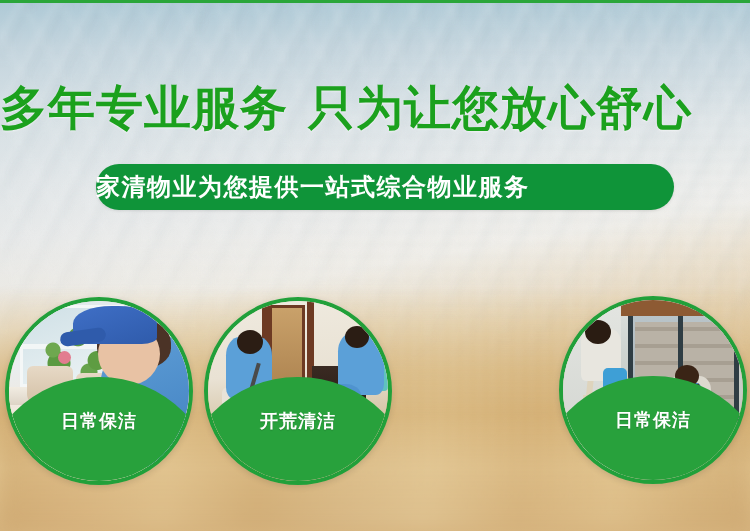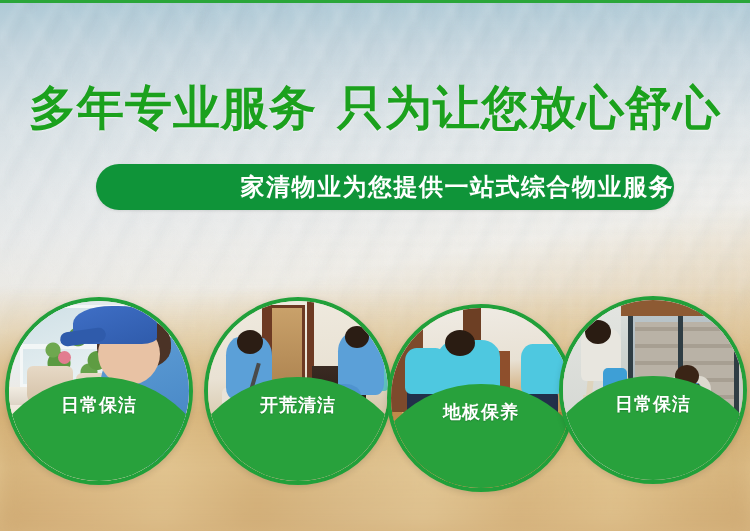--- a/index.html
+++ b/index.html
@@ -72,31 +72,31 @@
   .wood2{
     position:absolute;inset:0;
     background:linear-gradient(96deg,#bf9358 0%,#d3ab76 12%,#e3c694 24%,#c8a16a 36%,#d8bb8d 48%,#e6cfa2 58%,#d2ad77 70%,#e4c793 82%,#cfa971 92%,#c49a63 100%);
     filter:blur(9px);opacity:.42;
     -webkit-mask-image:linear-gradient(180deg,rgba(0,0,0,0) 0%,rgba(0,0,0,.3) 30%,rgba(0,0,0,.85) 70%,rgba(0,0,0,1) 100%);
             mask-image:linear-gradient(180deg,rgba(0,0,0,0) 0%,rgba(0,0,0,.3) 30%,rgba(0,0,0,.85) 70%,rgba(0,0,0,1) 100%);
   }
   .topline{position:absolute;top:0;left:0;width:750px;height:3px;background:#2aa63a;}
 
   .headline{
-    position:absolute;top:84px;left:0;width:750px;text-align:center;
+    position:absolute;top:84px;left:0;width:750px;text-align:left;
     font-size:47px;line-height:1;font-weight:bold;color:#1ba11d;
     letter-spacing:1px;white-space:nowrap;
     text-shadow:0 1px 2px rgba(255,255,255,.55);
   }
   .headline .gap{display:inline-block;width:20px;}
 
   .pill{
     position:absolute;top:164px;left:96px;width:578px;height:46px;
     border-radius:23px;background:#0f9439;
-    display:flex;align-items:center;justify-content:flex-end;
+    display:flex;align-items:center;justify-content:flex-start;
     box-shadow:0 1px 3px rgba(0,0,0,.10);
   }
   .pill span{
     color:#ffffff;font-size:24px;font-weight:bold;letter-spacing:1.5px;white-space:nowrap;
   }
 
   .sub{
     position:absolute;top:232px;left:0;width:750px;text-align:center;
     color:#a9a9a9;font-size:13.5px;line-height:24px;letter-spacing:.6px;font-weight:600;
   }
@@ -107,21 +107,21 @@
     border:4px solid #21a03a;box-sizing:border-box;overflow:hidden;
     box-shadow:0 2px 6px rgba(0,0,0,.12);
   }
   .photo{position:absolute;inset:0;}
   .cap{
     position:absolute;left:-16%;bottom:-74%;width:132%;height:132%;
     border-radius:50%;background:#28a13c;
     display:flex;align-items:flex-start;justify-content:center;
   }
   .cap span{
-    margin-top:16px;color:#ffffff;font-size:18px;font-weight:bold;letter-spacing:1px;white-space:nowrap;
+    margin-top:32px;color:#ffffff;font-size:18px;font-weight:bold;letter-spacing:1px;white-space:nowrap;
     text-shadow:0 1px 1px rgba(0,0,0,.18);
   }
   .c1{left:5px;top:297px;}
   .c2{left:204px;top:297px;}
   .c3{left:387px;top:304px;}
   .c4{left:559px;top:296px;}
 
   
   .scene{position:absolute;inset:0;}
   .sc1{background:linear-gradient(170deg,#dfe8ea 0%,#e9eef0 30%,#efe7dc 56%,#e6dccd 74%,#d8cbb8 100%);}
@@ -300,44 +300,20 @@
           <div class="hose"></div>
             <div class="mach"></div>
             <div class="bucket"></div>
         </div>
       </div>
       <div class="cap">
         <span>开荒清洁</span>
       </div>
     </div>
 
-    <div class="circle c3">
-      <div class="photo">
-        <div class="scene sc3">
-          <div class="wallL"></div>
-            <div class="doorf"></div>
-            <div class="cab"></div>
-          <div class="floor"></div>
-          <div class="p1l"></div>
-            <div class="p1"></div>
-          <div class="p2l"></div>
-            <div class="p2"></div>
-            <div class="p2h"></div>
-          <div class="p3l"></div>
-            <div class="p3"></div>
-          <div class="hose3"></div>
-          <div class="shoe s1"></div>
-            <div class="shoe s2"></div>
-            <div class="shoe s3"></div>
-        </div>
-      </div>
-      <div class="cap">
-        <span>地板保养</span>
-      </div>
-    </div>
 
     <div class="circle c4">
       <div class="photo">
         <div class="scene sc4">
           <div class="sky"></div>
             <div class="bldg"></div>
             <div class="frame"></div>
             <div class="mull"></div>
           <div class="beam"></div>
             <div class="wall4"></div>

